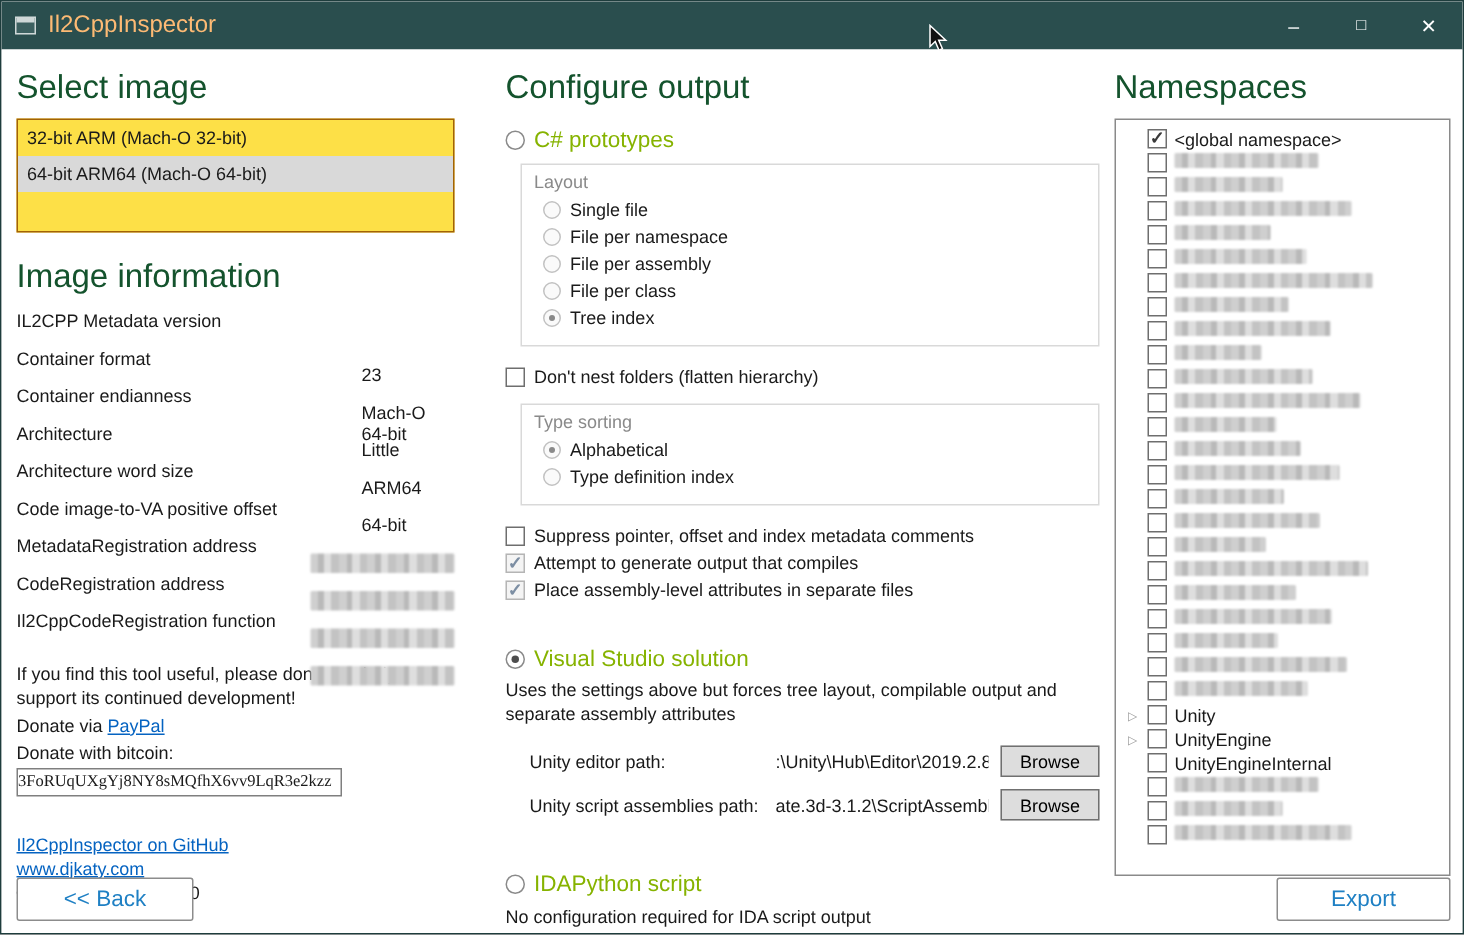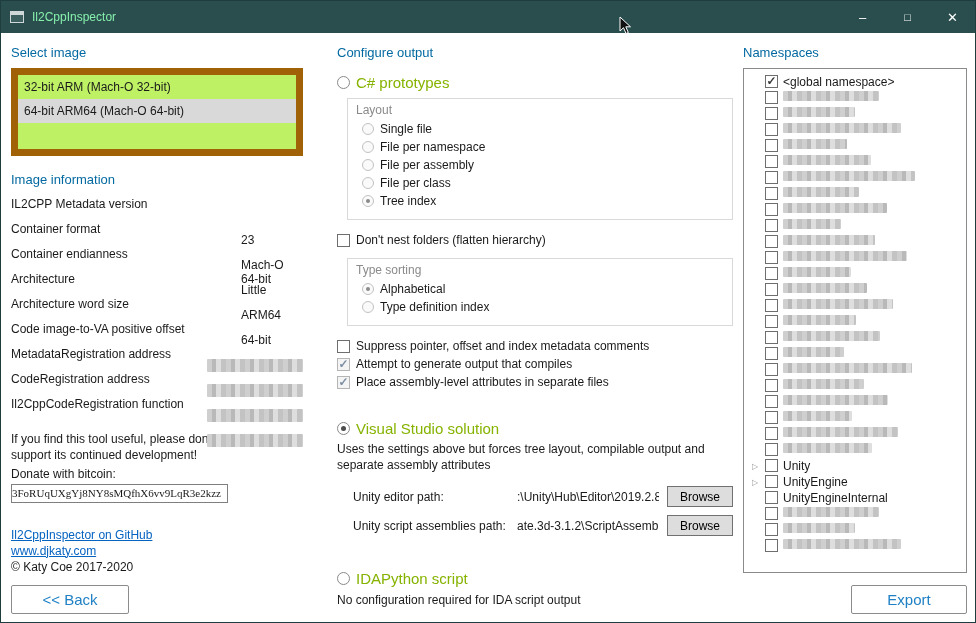--- a/index.html
+++ b/index.html
@@ -4,38 +4,38 @@
 <style>
   * { box-sizing: border-box; margin: 0; padding: 0; }
   html,body { background:#666; }
   body { font-family: "Liberation Sans", sans-serif; font-size: 12px; color:#1a1a1a; }
   .window { position:relative; width:976px; height:623px; background:#fff; border:1px solid #1e3d3d; overflow:hidden; }
 
   
   .titlebar { position:absolute; top:0; left:0; right:0; height:32px; background:#2a4e4e; display:flex; align-items:center; color:#fff; }
   .titlebar .app-icon { width:14px; height:12px; border:1px solid #cfd8d8; margin:0 8px 0 9px; position:relative; background:#3c6060; }
   .titlebar .app-icon::after { content:""; position:absolute; left:0; right:0; top:0; height:3px; background:#cfd8d8; }
-  .titlebar .title { font-size:12px; color:#86efac; }
+  .titlebar .title { font-size:16px; color:#fdba74; }
   .tb-buttons { margin-left:auto; display:flex; height:100%; }
   .tb-btn { width:45px; height:100%; display:flex; align-items:center; justify-content:center; font-size:13px; color:#fff; cursor:default; }
   .tb-btn.max { font-size:11px; }
   .cursor { position:absolute; left:618px; top:15px; z-index:50; }
 
   
   .content { position:absolute; top:32px; left:0; right:0; bottom:0; background:#fff; }
   .col { position:absolute; top:0; height:100%; }
   .col-left  { left:10px;  width:292px; }
   .col-mid   { left:336px; width:396px; }
   .col-right { left:742px; width:224px; }
 
-  .section-h { color:#0369a1; font-size:13px; font-weight:400; }
+  .section-h { color:#14532d; font-size:22px; font-weight:400; }
   .h-top { margin-top:12px; }
 
   
-  .listbox { margin-top:8px; height:88px; border:7px solid #a16207; background:#bef264; overflow:hidden; }
+  .listbox { margin-top:8px; height:76px; border:1px solid #a16207; background:#fde047; overflow:hidden; }
   .list-item { height:24px; line-height:24px; padding-left:6px; white-space:nowrap; }
   .list-item.selected { background:#d9d9d9; }
 
   .info-table { margin-top:10px; }
   .info-row { display:flex; height:25px; }
   .info-label { width:230px; }
   .info-value { flex:1;margin-top:36px; }
 
   .redact { display:inline-block; border-radius:1px; vertical-align:middle;
     background: repeating-linear-gradient(90deg,#cfcfcf 0 5px,#b9b9b9 5px 9px,#dedede 9px 14px,#c3c3c3 14px 19px);
@@ -150,20 +150,23 @@
             <div class="info-label">CodeRegistration address</div>
             <div class="info-value"><span class="redact info-redact"></span></div>
           </div>
           <div class="info-row">
             <div class="info-label">Il2CppCodeRegistration function</div>
             <div class="info-value"><span class="redact info-redact"></span></div>
           </div>
         </div>
 
       <div class="donate-text">If you find this tool useful, please donate to help support its continued development!</div>
+      <div class="donate-line">
+        <span>Donate via </span><a class="link">PayPal</a>
+      </div>
       <div class="donate-line">Donate with bitcoin:</div>
       <input class="btc-input" type="text" value="3FoRUqUXgYj8NY8sMQfhX6vv9LqR3e2kzz" style="">
 
       <div class="links-block">
         <div><a class="link">Il2CppInspector on GitHub</a></div>
         <div><a class="link">www.djkaty.com</a></div>
         <div>© Katy Coe 2017-2020</div>
       </div>
 
       <button class="big-btn back-btn">&lt;&lt; Back</button>

